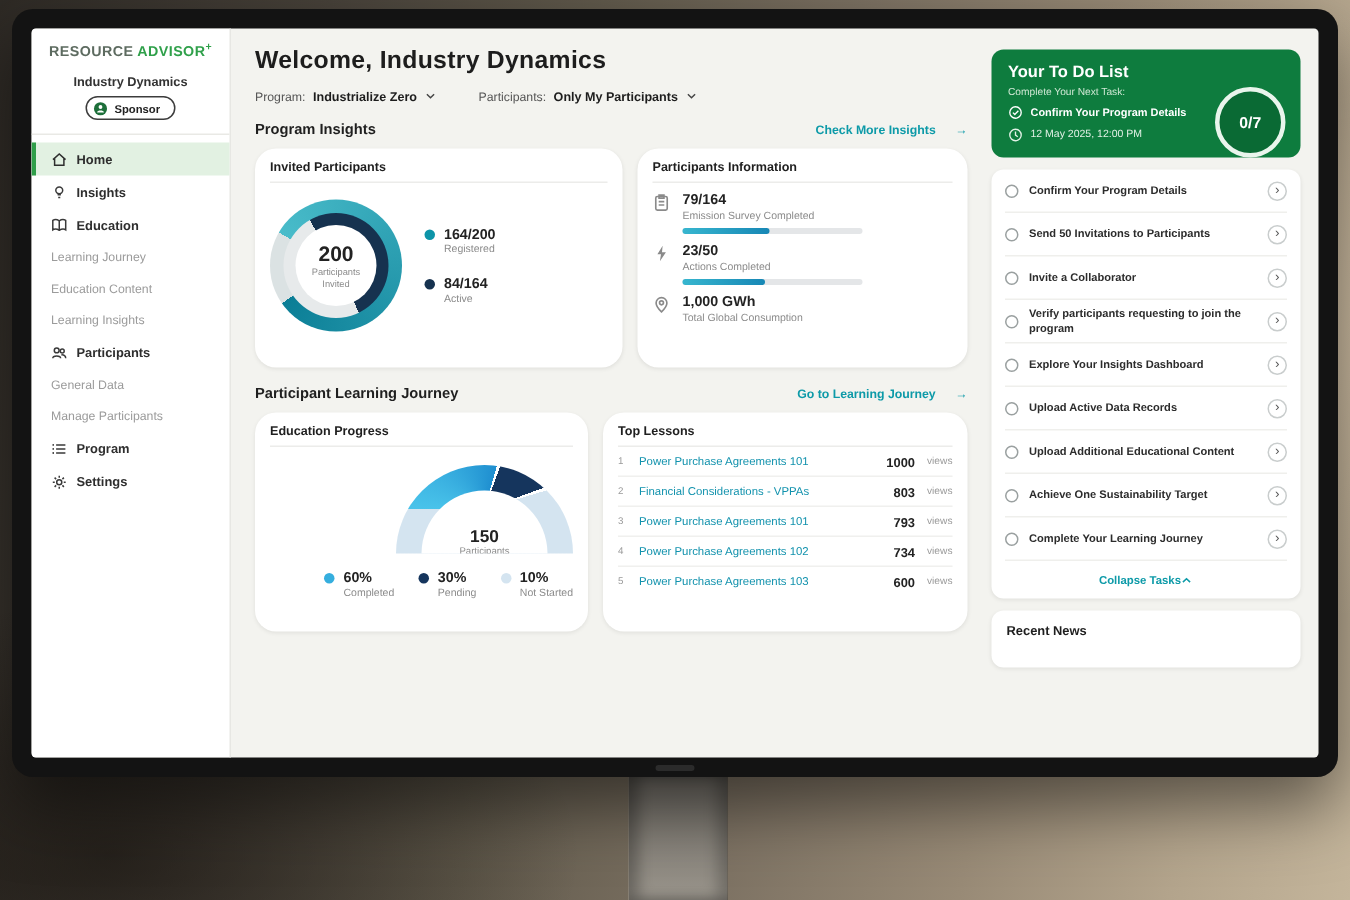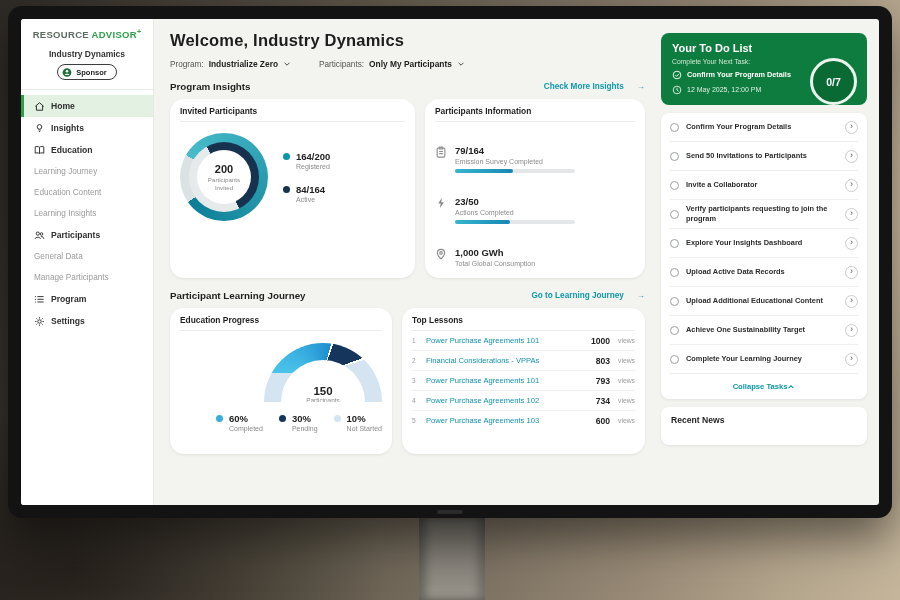--- a/index.html
+++ b/index.html
@@ -48,30 +48,30 @@
   .card-title{font-size:8.4px;font-weight:bold;color:#1f1f1f;padding-bottom:5px;border-bottom:1px solid #ececea}
 
   .card-invited{width:245px}
   .inv-body{display:flex;align-items:center;gap:15px;padding-top:11px}
   .donut{position:relative;width:88px;height:88px;border-radius:50%;
     background:conic-gradient(from 300deg,#49bcca 0deg,#0b7e96 295deg,#dbe2e3 295deg 360deg)}
   .donut .r2{position:absolute;inset:9px;border-radius:50%;
     background:conic-gradient(from 330deg,#16324f 0 184deg,#e7eaeb 184deg 360deg)}
   .donut .hole{position:absolute;inset:17px;border-radius:50%;background:#fff;display:flex;flex-direction:column;
     align-items:center;justify-content:center;text-align:center}
-  .hole .v{font-size:11px;font-weight:bold;color:#222}
+  .hole .v{font-size:14px;font-weight:bold;color:#222}
   .hole .l{font-size:6.2px;color:#8b8b8b;line-height:1.2;margin-top:1px;width:44px}
   .dlegend{display:flex;flex-direction:column;gap:14px}
   .leg-item{display:flex;gap:6px;align-items:flex-start}
   .dot{width:7px;height:7px;border-radius:50%;margin-top:2px;flex-shrink:0}
   .leg-item .v{font-size:9.5px;font-weight:bold;color:#222}
   .leg-item .l{font-size:7px;color:#8b8b8b;margin-top:1px}
 
   .card-pinfo{flex:1}
-  .stat{display:flex;gap:8px;margin-top:23px}
+  .stat{display:flex;gap:8px;margin-top:6px}
   .stat-icon{width:12px;height:12px;flex-shrink:0;margin-top:1px;display:flex}
   .stat .v{font-size:9.5px;font-weight:bold;color:#222}
   .stat .l{font-size:7px;color:#8b8b8b;margin:2px 0 4px}
   .bar{width:120px;height:4px;border-radius:2px;background:#e4e6e8}
   .bar i{display:block;height:100%;border-radius:2px;background:linear-gradient(90deg,#37b6cf,#1787b5)}
 
   .card-gauge{width:222px}
   .gauge-wrap{display:flex;flex-direction:column;align-items:flex-end;padding-top:12px}
   .gauge{position:relative;width:118px;height:59px;border-radius:118px 118px 0 0;overflow:hidden;
     background:conic-gradient(from 270deg,#49c3ea 0deg,#1f8fd0 106deg,#fff 106deg 110deg,#15355d 110deg 160deg,#fff 160deg 163deg,#d4e4f0 163deg 180deg)}

